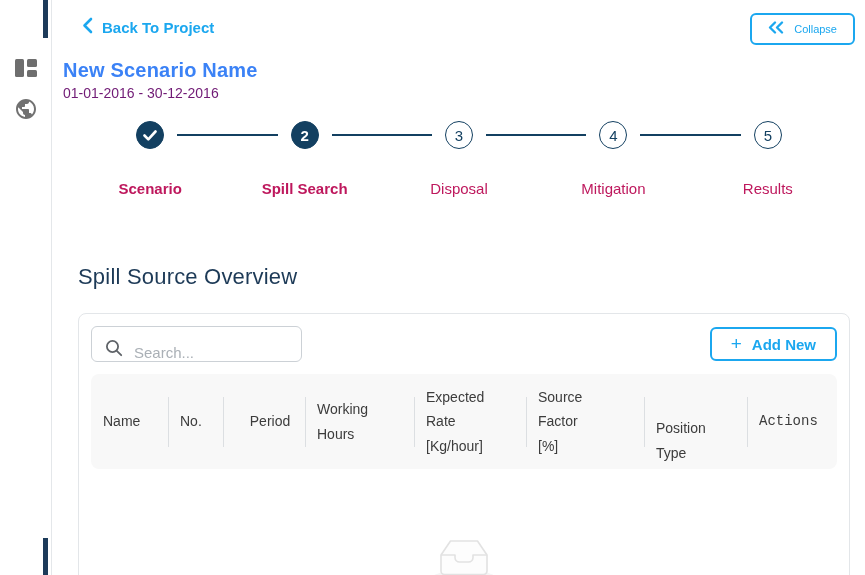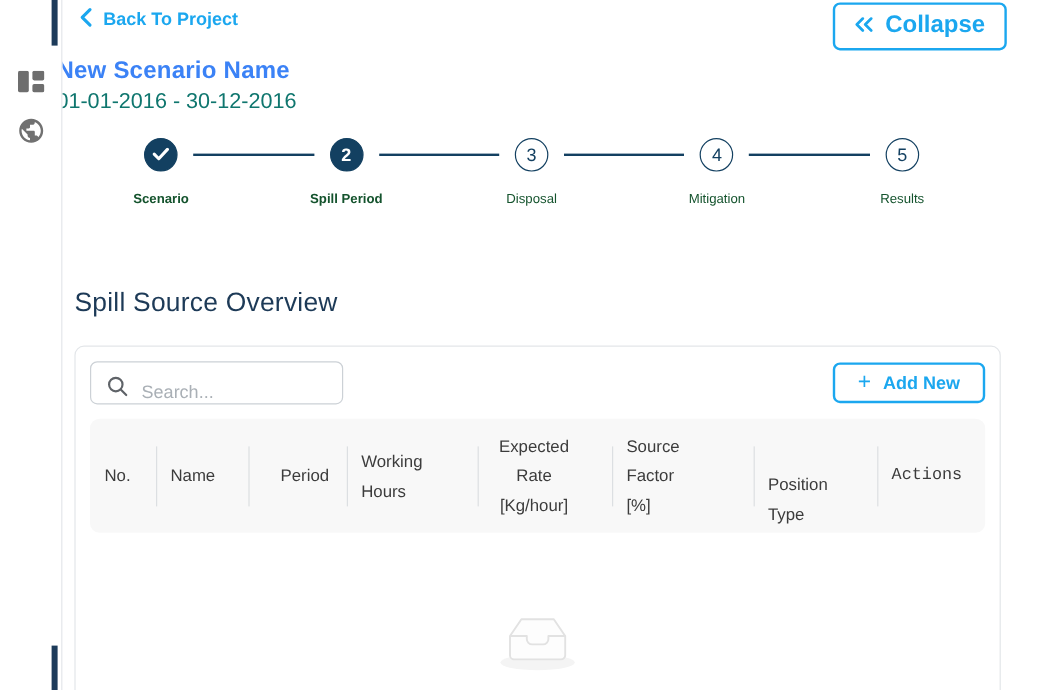--- a/index.html
+++ b/index.html
@@ -19,48 +19,48 @@
   .sidebar .icon-btn { position: absolute; left: 0; width: 52px; display: flex; justify-content: center; cursor: pointer; }
   .icon-dashboard { top: 59px; }
   .icon-globe { top: 97px; }
 
   
   .edge-strip { position: absolute; left: 43px; width: 5px; background: #1d3b5a; z-index: 3; }
   .edge-strip.top { top: 0; height: 38px; }
   .edge-strip.bottom { top: 538px; height: 37px; }
 
   
-  .main { position: absolute; left: 36px; top: 0; width: 813px; height: 575px; padding-top: 2px; }
+  .main { position: absolute; left: 52px; top: 0; width: 813px; height: 575px; padding-top: 13px; }
 
   .toprow { display: flex; justify-content: space-between; align-items: flex-start; padding: 0 10px 0 30px; height: 34px; }
   .back-link { display: flex; align-items: center; gap: 9px; color: #1ba7ef; font-weight: bold; font-size: 15px; cursor: pointer; margin-top: 4px; }
   .collapse-btn {
     display: flex; align-items: center; gap: 9px; background: #fff;
     border: 2px solid #1ba7ef; border-radius: 6px; color: #1ba7ef;
-    font-weight: bold; font-size: 20px; padding: 6px 16px 7px; cursor: pointer;
+    font-weight: normal; font-size: 11px; padding: 6px 16px 7px; cursor: pointer;
     font-family: inherit;
   }
 
   .title-block { padding-left: 11px; margin-top: 12px; }
   .page-title { font-size: 20px; font-weight: bold; color: #3b82f6; line-height: 23px; letter-spacing: .2px; }
-  .date-range { font-size: 18px; color: #0f766e; margin-top: 3px; }
+  .date-range { font-size: 14px; color: #701a75; margin-top: 3px; }
 
   
   .stepper { display: flex; margin: 20px 0 0 21px; width: 772px; }
   .step { flex: 1; position: relative; display: flex; flex-direction: column; align-items: center; cursor: pointer; }
   .step:not(:first-child)::before {
     content: ""; position: absolute; top: 13px; left: calc(-50% + 27px);
     width: calc(100% - 54px); height: 2px; background: #134061;
   }
   .step-circle {
     width: 28px; height: 28px; border-radius: 50%; display: flex; align-items: center; justify-content: center;
     font-size: 15px; background: #fff; border: 1.5px solid #134061; color: #134061; z-index: 1;
   }
   .step.completed .step-circle, .step.active .step-circle { background: #134061; border-color: #134061; color: #ffffff; font-weight: bold; }
-  .step-label { margin-top: 17px; font-size: 11px; color: #14532d; }
+  .step-label { margin-top: 31px; font-size: 15px; color: #be185d; }
   .step.completed .step-label, .step.active .step-label { font-weight: bold; }
 
   
   .section-title { margin: 67px 0 0 26px; font-size: 22px; font-weight: 400; color: #1d3a57; letter-spacing: .2px; }
 
   .card {
     margin: 23px 0 0 26px; width: 772px; height: 500px;
     border: 1px solid #e3e6e9; border-radius: 8px; background: #fff; padding: 12px;
   }
   .card-toolbar { display: flex; justify-content: space-between; align-items: center; }
@@ -82,21 +82,21 @@
   .plus-glyph { font-size: 19px; font-weight: 400; line-height: 1; margin-top: -1px; }
 
   
   .thead { margin-top: 12px; background: #f8f8f8; border-radius: 8px; height: 95px; display: flex; align-items: center; }
   .th { position: relative; height: 100%; display: flex; align-items: center; padding-left: 12px; color: #3c3c3c; font-size: 14px; font-weight: 500; line-height: 1.72; }
   .th:not(:first-child)::before {
     content: ""; position: absolute; left: 0; top: 50%; transform: translateY(-50%);
     width: 1px; height: 50px; background: #dcdfe2;
   }
   .th-no { width: 55px; } .th-name { width: 77px; } .th-period { width: 82px; justify-content: center; }
-  .th-wh { width: 109px; } .th-er { width: 112px; text-align: center; } .th-sf { width: 118px; }
+  .th-wh { width: 109px; } .th-er { width: 112px; } .th-sf { width: 118px; }
   .th-pt { width: 103px; } .th-actions { flex: 1; font-family: Liberation Mono, monospace; }
   .th-wh span { max-width: 62px; } .th-er span { max-width: 70px; }
   .th-sf span { max-width: 48px; } .th-pt span { max-width: 62px; margin-top: 38px; }
 
   
   .empty-state { margin-top: 62px; display: flex; flex-direction: column; align-items: center; }
   .empty-text { margin-top: 9px; font-size: 14px; color: #c1c1c1; }
 </style>
 </head>
 <body>
@@ -156,21 +156,21 @@
         <span>
           <svg width="14" height="11" viewBox="0 0 14 11">
               <polyline points="1.5,5.5 5.3,9.3 12.5,1.5" fill="none" stroke="#ffffff" stroke-width="2.6" stroke-linecap="round" stroke-linejoin="round"></polyline>
             </svg>
         </span>
       </div>
       <div class="step-label">Scenario</div>
     </div>
     <div class="step active">
       <div class="step-circle">2</div>
-      <div class="step-label">Spill Period</div>
+      <div class="step-label">Spill Search</div>
     </div>
     <div class="step">
       <div class="step-circle">3</div>
       <div class="step-label">Disposal</div>
     </div>
     <div class="step">
       <div class="step-circle">4</div>
       <div class="step-label">Mitigation</div>
     </div>
     <div class="step">
@@ -192,25 +192,25 @@
         </span>
         <input type="text" placeholder="Search..." style="">
       </div>
       <button class="add-new-btn">
         <span class="plus-glyph">+</span>
         <span>Add New</span>
       </button>
     </div>
 
     <div class="thead">
+      <div class="th th-name">
+          <span>Name</span>
+        </div>
       <div class="th th-no">
           <span>No.</span>
-        </div>
-      <div class="th th-name">
-          <span>Name</span>
         </div>
       <div class="th th-period">
           <span>Period</span>
         </div>
       <div class="th th-wh">
           <span>Working Hours</span>
         </div>
       <div class="th th-er">
           <span>Expected Rate [Kg/hour]</span>
         </div>

